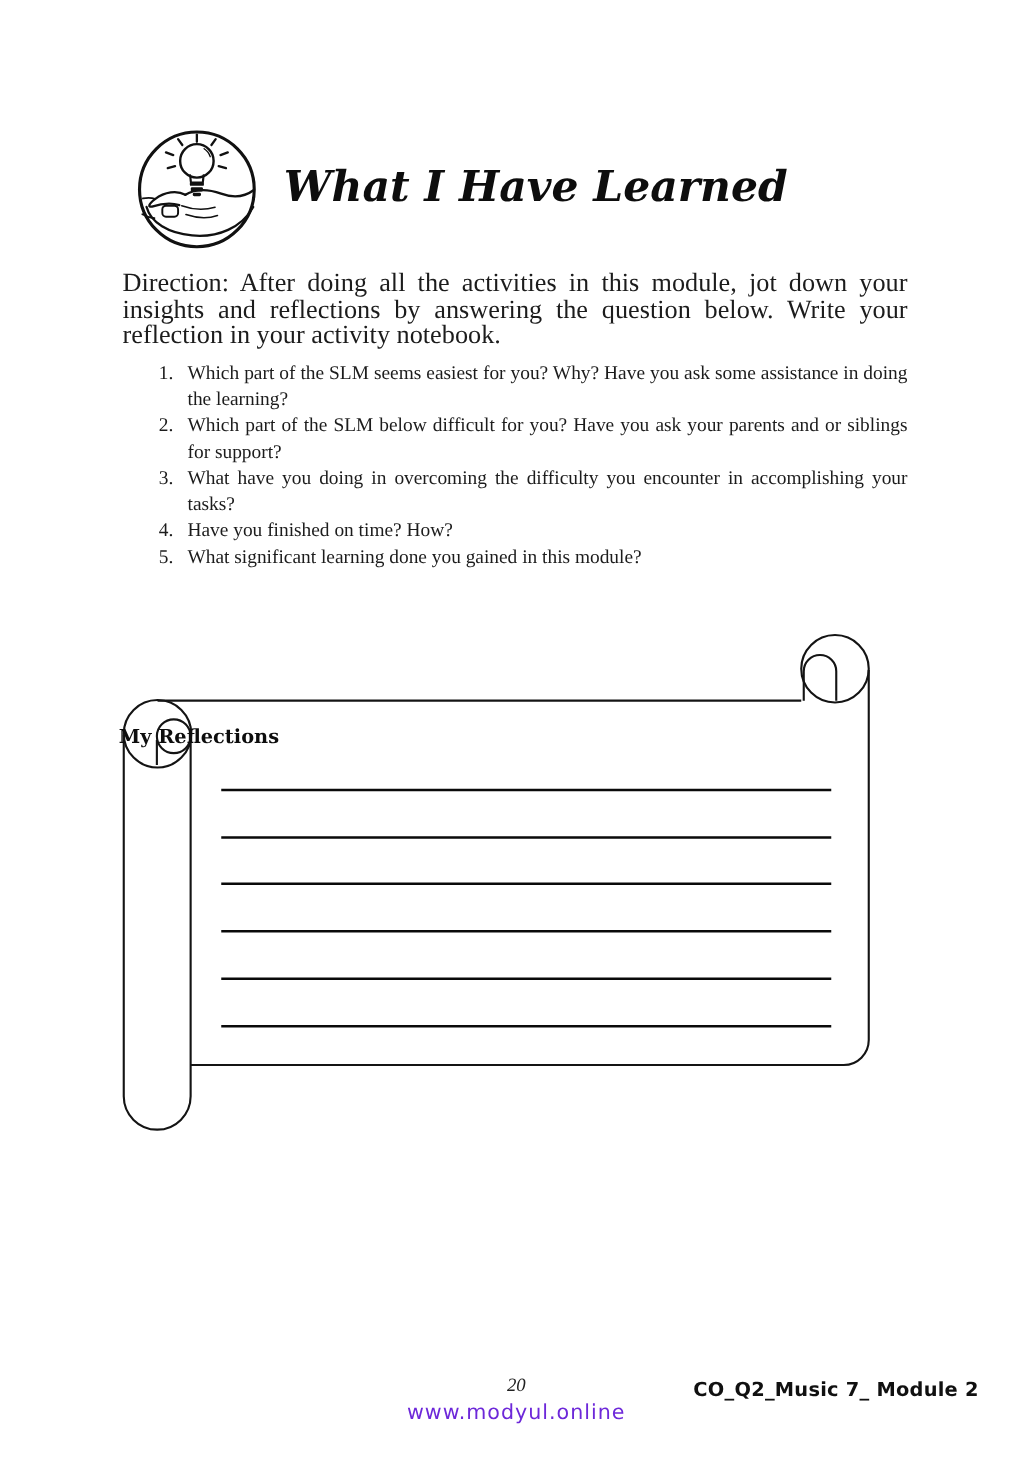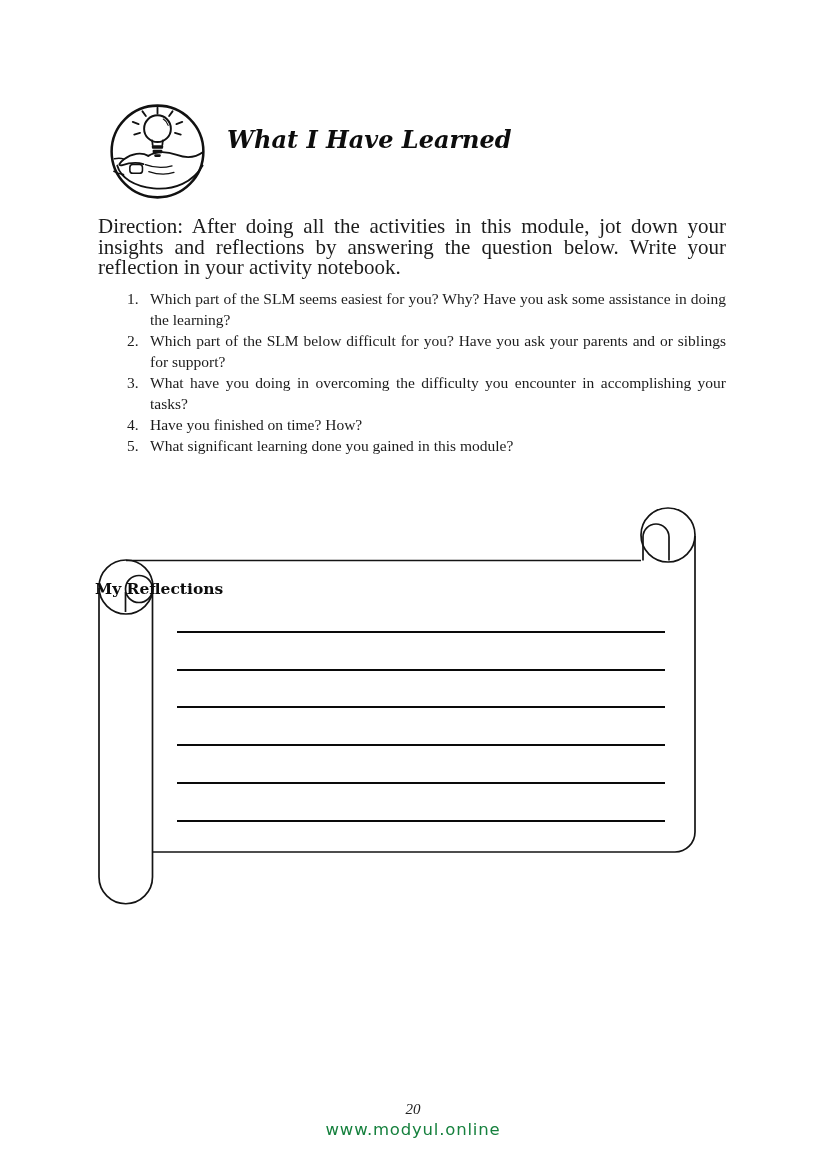--- a/index.html
+++ b/index.html
@@ -4,23 +4,23 @@
 <style>
   html,body{margin:0;padding:0;background:#ffffff;}
   .page{
     position:relative;width:826px;height:1169px;background:#ffffff;
     overflow:hidden;font-family:"Liberation Serif",serif;color:#1c1c1c;
   }
 
   
   .hdr-icon{position:absolute;left:109px;top:103px;width:97px;height:97px;}
   .page-title{
-    position:absolute;left:227px;top:125px;
+    position:absolute;left:227px;top:135px;
     font-family:"DejaVu Serif",serif;font-weight:bold;font-style:italic;
-    font-size:24px;line-height:30px;color:#0d0d0d;white-space:nowrap;
+    font-size:34px;line-height:30px;color:#0d0d0d;white-space:nowrap;
   }
 
   
   .direction{
     position:absolute;left:98px;top:216px;width:628px;
     font-size:21px;line-height:20.5px;text-align:justify;
   }
 
   
   .questions{position:absolute;left:127px;top:288px;width:599px;}
@@ -41,21 +41,21 @@
   }
 
   
   .page-number{
     position:absolute;left:0;top:1101px;width:826px;text-align:center;
     font-size:15px;color:#222222;font-style:italic;
   }
   .watermark{
     position:absolute;left:0;top:1120px;width:826px;text-align:center;
     font-family:"DejaVu Sans",sans-serif;font-size:16.5px;
-    color:#15803d;letter-spacing:0.8px;
+    color:#6d28d9;letter-spacing:0.8px;
   }
   .module-label{
     position:absolute;top:1103px;right:43px;
     font-family:"DejaVu Sans",sans-serif;font-weight:700;font-size:15.5px;
     color:#101010;letter-spacing:0.2px;white-space:nowrap;
   }
 </style>
 </head>
 <body>
 
@@ -148,14 +148,15 @@
         <div class="write-line" style="top: 170.7px;"></div>
         <div class="write-line" style="top: 208.4px;"></div>
         <div class="write-line" style="top: 246.1px;"></div>
         <div class="write-line" style="top: 283.8px;"></div>
         <div class="write-line" style="top: 321.5px;"></div>
       </div>
   </div>
 
   <div class="page-number">20</div>
   <div class="watermark">www.modyul.online</div>
+  <div class="module-label">CO_Q2_Music 7_ Module 2</div>
 
 </div>
 
 </body></html>

